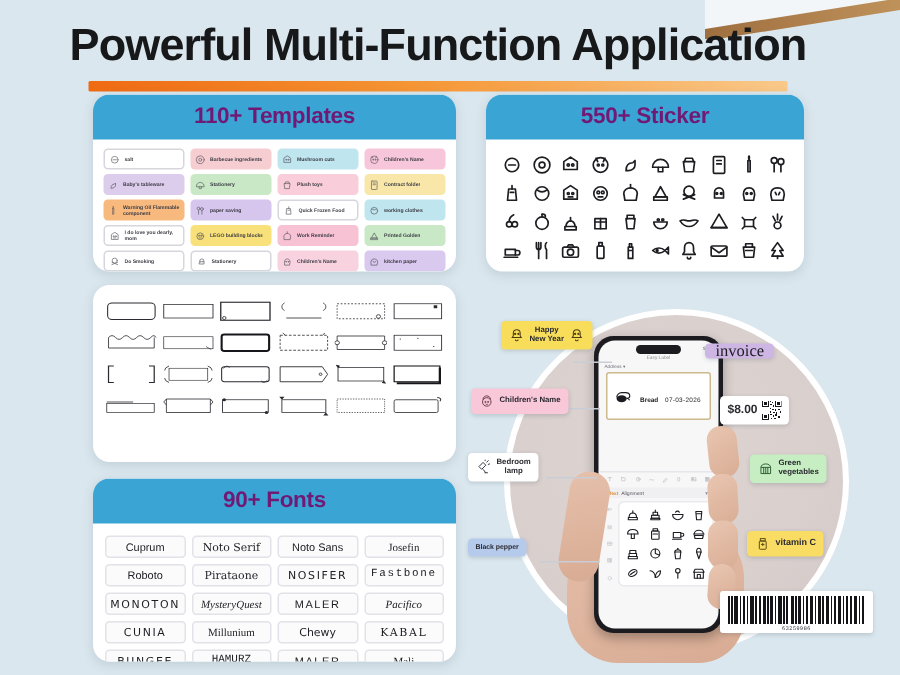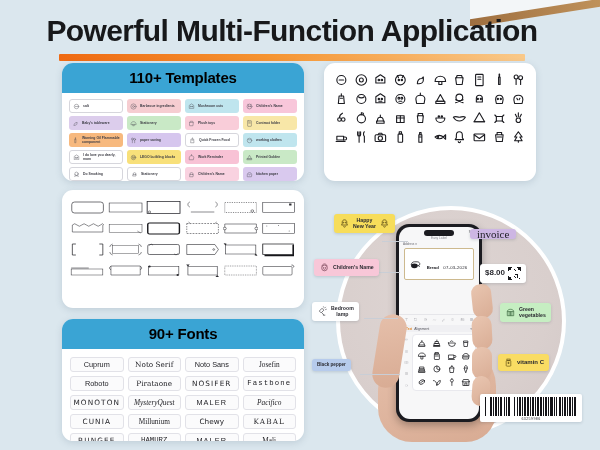--- a/index.html
+++ b/index.html
@@ -63,21 +63,21 @@
   
   .card {
     position: absolute;
     background: #ffffff;
     border-radius: 11px;
     box-shadow: 0 2px 7px rgba(60,90,110,0.17);
     overflow: hidden;
   }
   .card-header {
     background: #3aa4d4;
-    color: #000000;
+    color: #701a75;
     font-size: 15px;
     font-weight: 700;
     text-align: center;
     padding: 6px 0 7px 0;
     letter-spacing: -0.2px;
   }
   .card-body { padding: 6px 7px 7px 7px; }
 
   
   #card-templates { left: 62px; top: 63px; width: 242px; height: 118px; }
@@ -591,20 +591,21 @@
               <path d="M10 11l1 2M14 11l-1 2"></path>
             </svg>
           </span>
           <span class="tpl-txt">kitchen paper</span>
         </div>
       </div>
   </div>
 </div>
 
 <div class="card" id="card-sticker">
+  <div class="card-header">550+ Sticker</div>
   <div class="card-body">
     <div id="sticker-grid">
         <span class="stk">
           <svg viewBox="0 0 24 24" fill="none" stroke="#1d1d22" stroke-width="1.5" stroke-linecap="round" stroke-linejoin="round">
             <circle cx="12" cy="12" r="6"></circle>
             <path d="M9 12h6"></path>
           </svg>
         </span>
         <span class="stk">
           <svg viewBox="0 0 24 24" fill="none" stroke="#1d1d22" stroke-width="1.5" stroke-linecap="round" stroke-linejoin="round">

